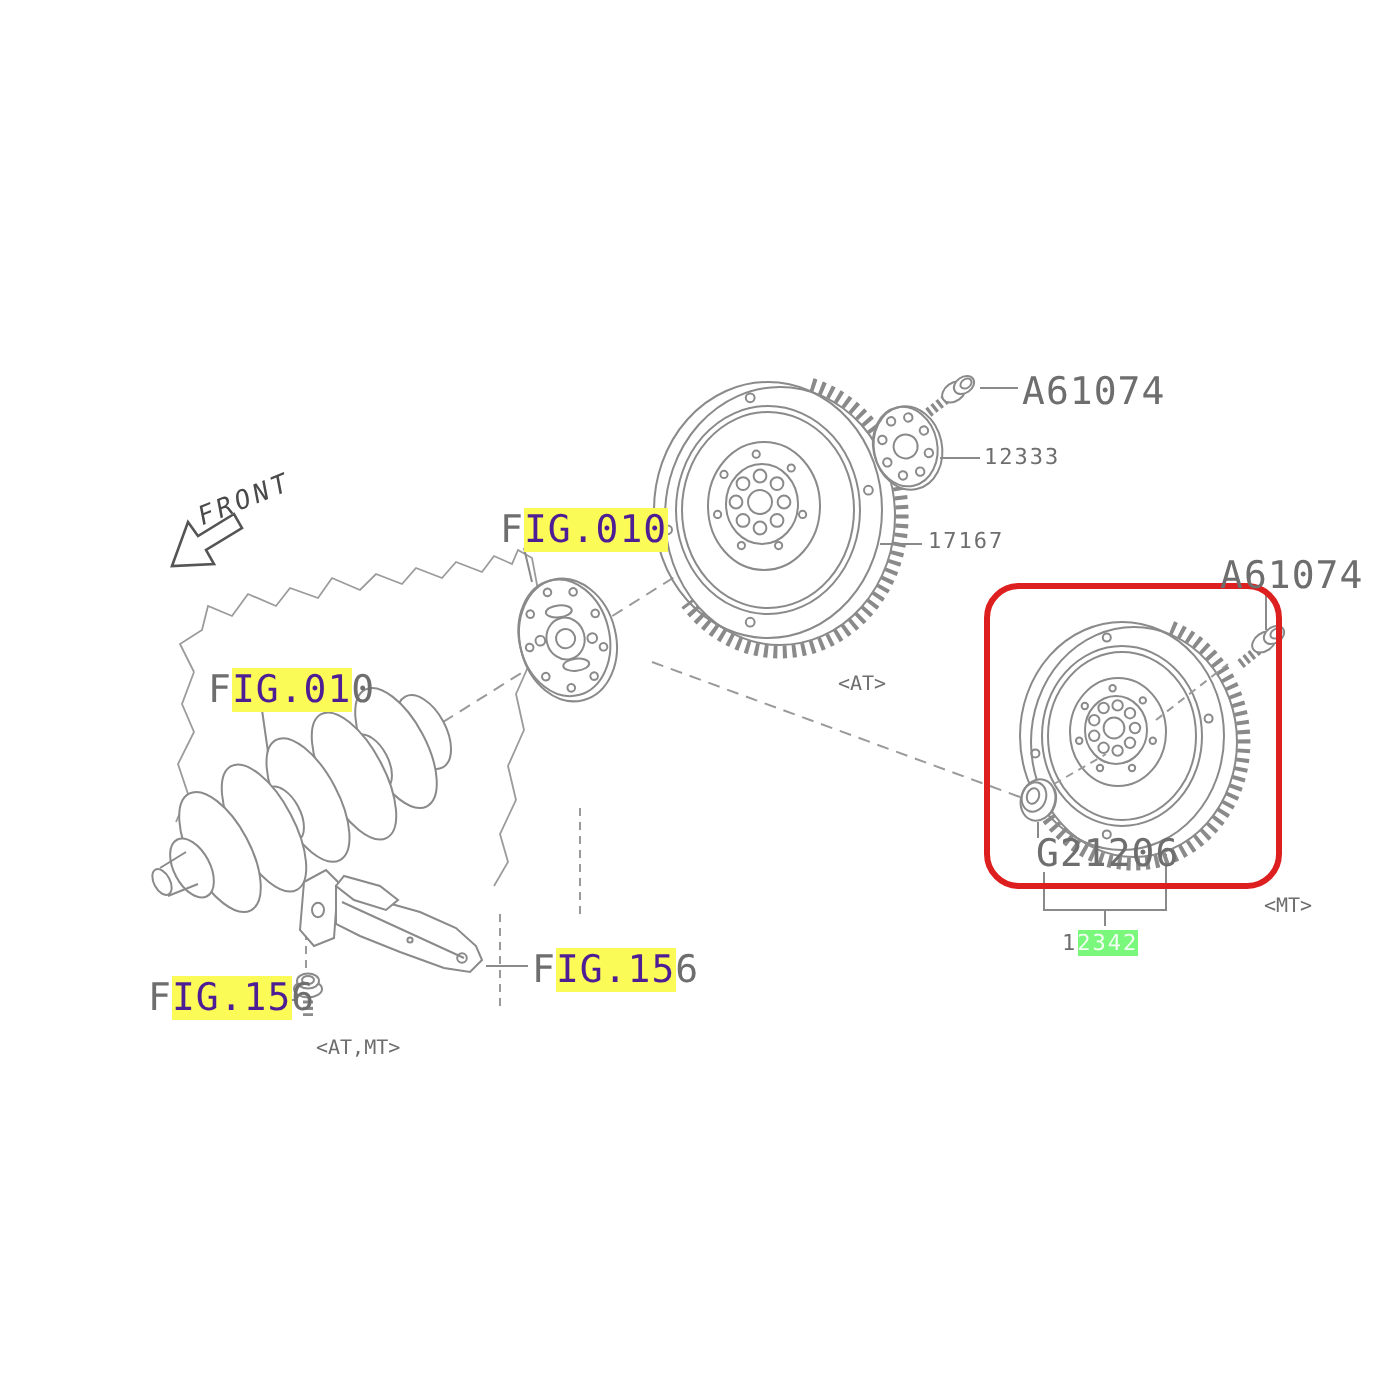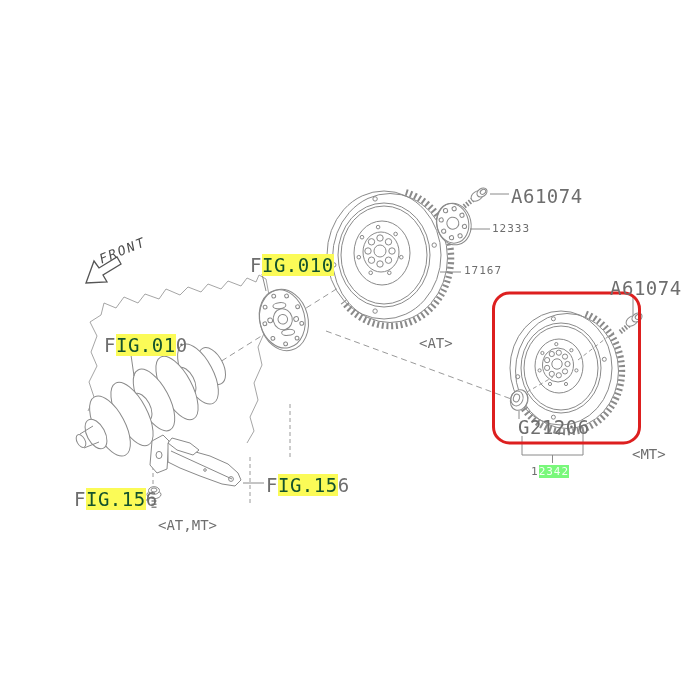--- a/index.html
+++ b/index.html
@@ -10,22 +10,22 @@
   .lnf{stroke:#8a8a8a;fill:#ffffff;stroke-width:1;}
   .thin{stroke:#9b9b9b;fill:none;stroke-width:0.9;}
   .dash{stroke:#9a9a9a;fill:none;stroke-width:1;stroke-dasharray:6 4;}
   .dash2{stroke:#9a9a9a;fill:none;stroke-width:1;stroke-dasharray:4 3;}
   .teeth{stroke:#8a8a8a;fill:none;stroke-width:6.5;stroke-dasharray:2 2.7;}
   .thr{stroke:#8a8a8a;fill:none;stroke-width:5;stroke-dasharray:1.6 1.6;}
   .selbox{stroke:var(--sel-red,#dd1f1f);fill:none;stroke-width:3;}
   .lbl{position:absolute;font-size:19px;line-height:16px;color:var(--txt,#6e6e6e);
        white-space:pre;letter-spacing:0.5px;}
   .num{font-size:11px;letter-spacing:1px;}
-  .sm{font-size:14px;letter-spacing:0;}
-  .hl-y{background:var(--hl-y,#fbfb57);color:#14532d;}
+  .sm{font-size:10px;letter-spacing:0;}
+  .hl-y{background:var(--hl-y,#fbfb57);color:#4c1d95;}
   .hl-g{background:var(--hl-g,#79f87b);color:#f2fff2;margin-top:20px;}
   .front{font-size:13px;font-style:italic;color:#4a4a4a;letter-spacing:2px;
          transform:rotate(-22deg);transform-origin:left center;}
 </style>
 </head>
 <body>
 
 <div id="stage">
 
 <svg id="art" width="700" height="700" viewBox="0 0 700 700">

